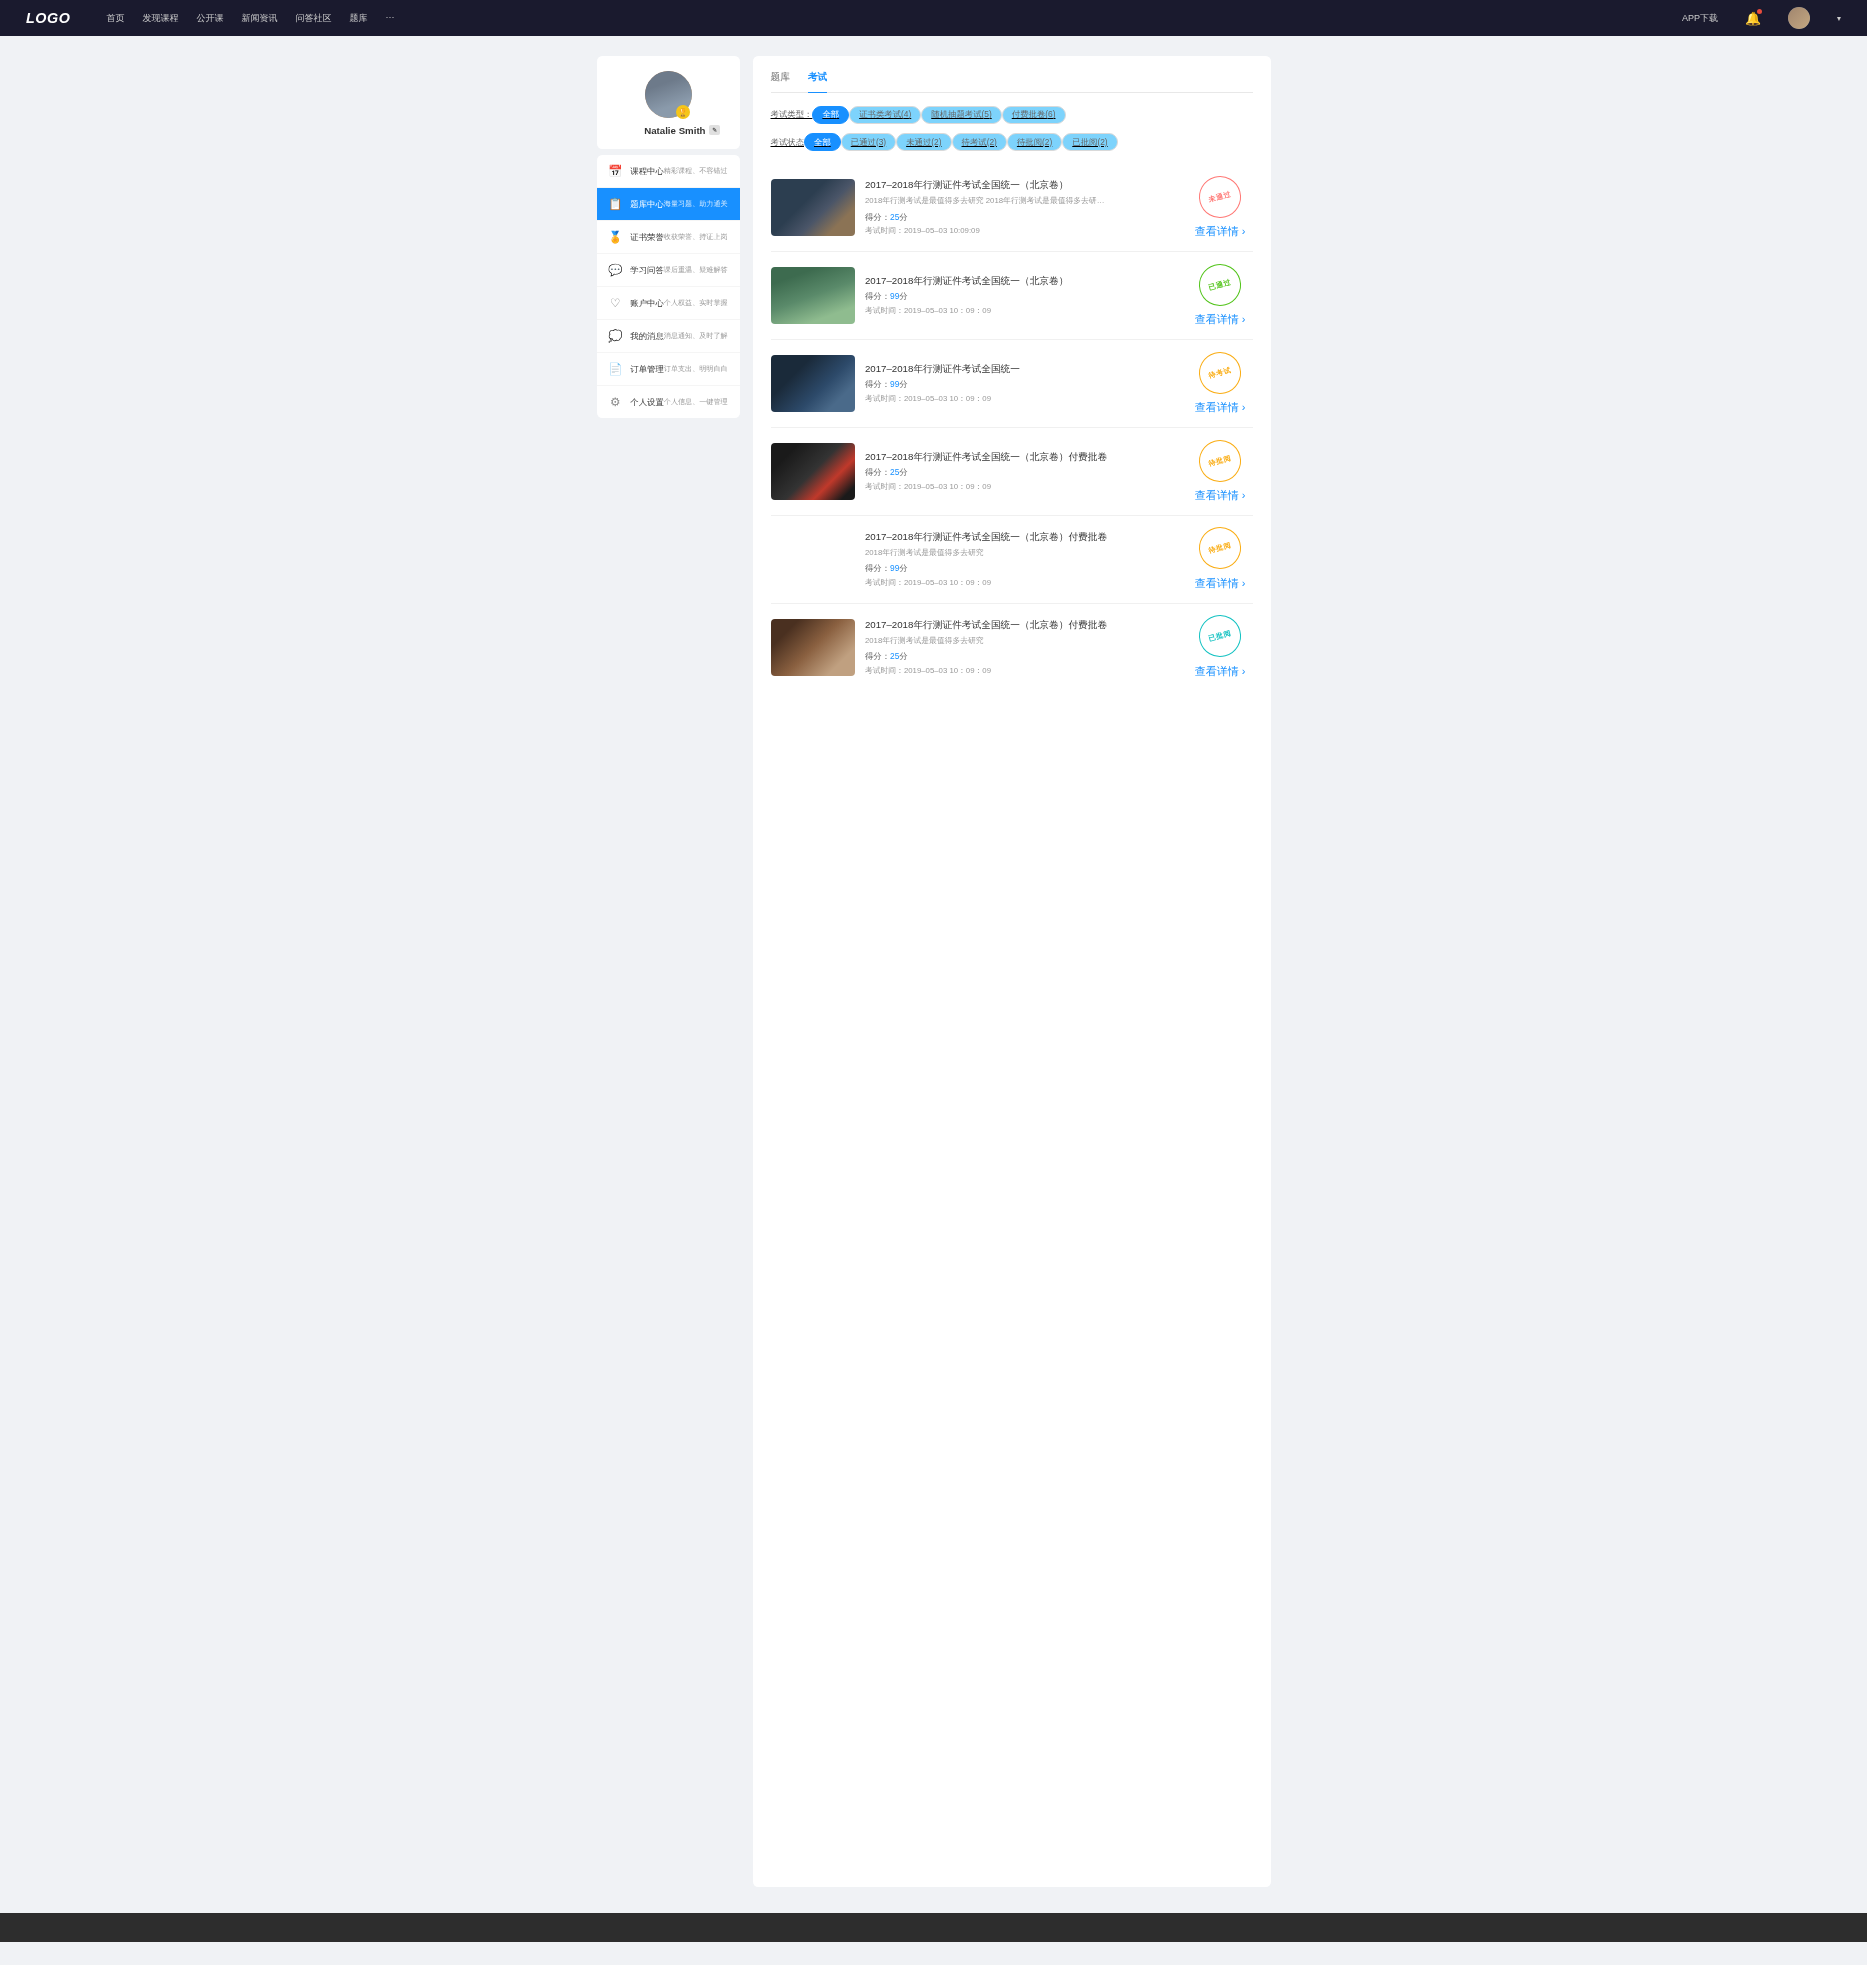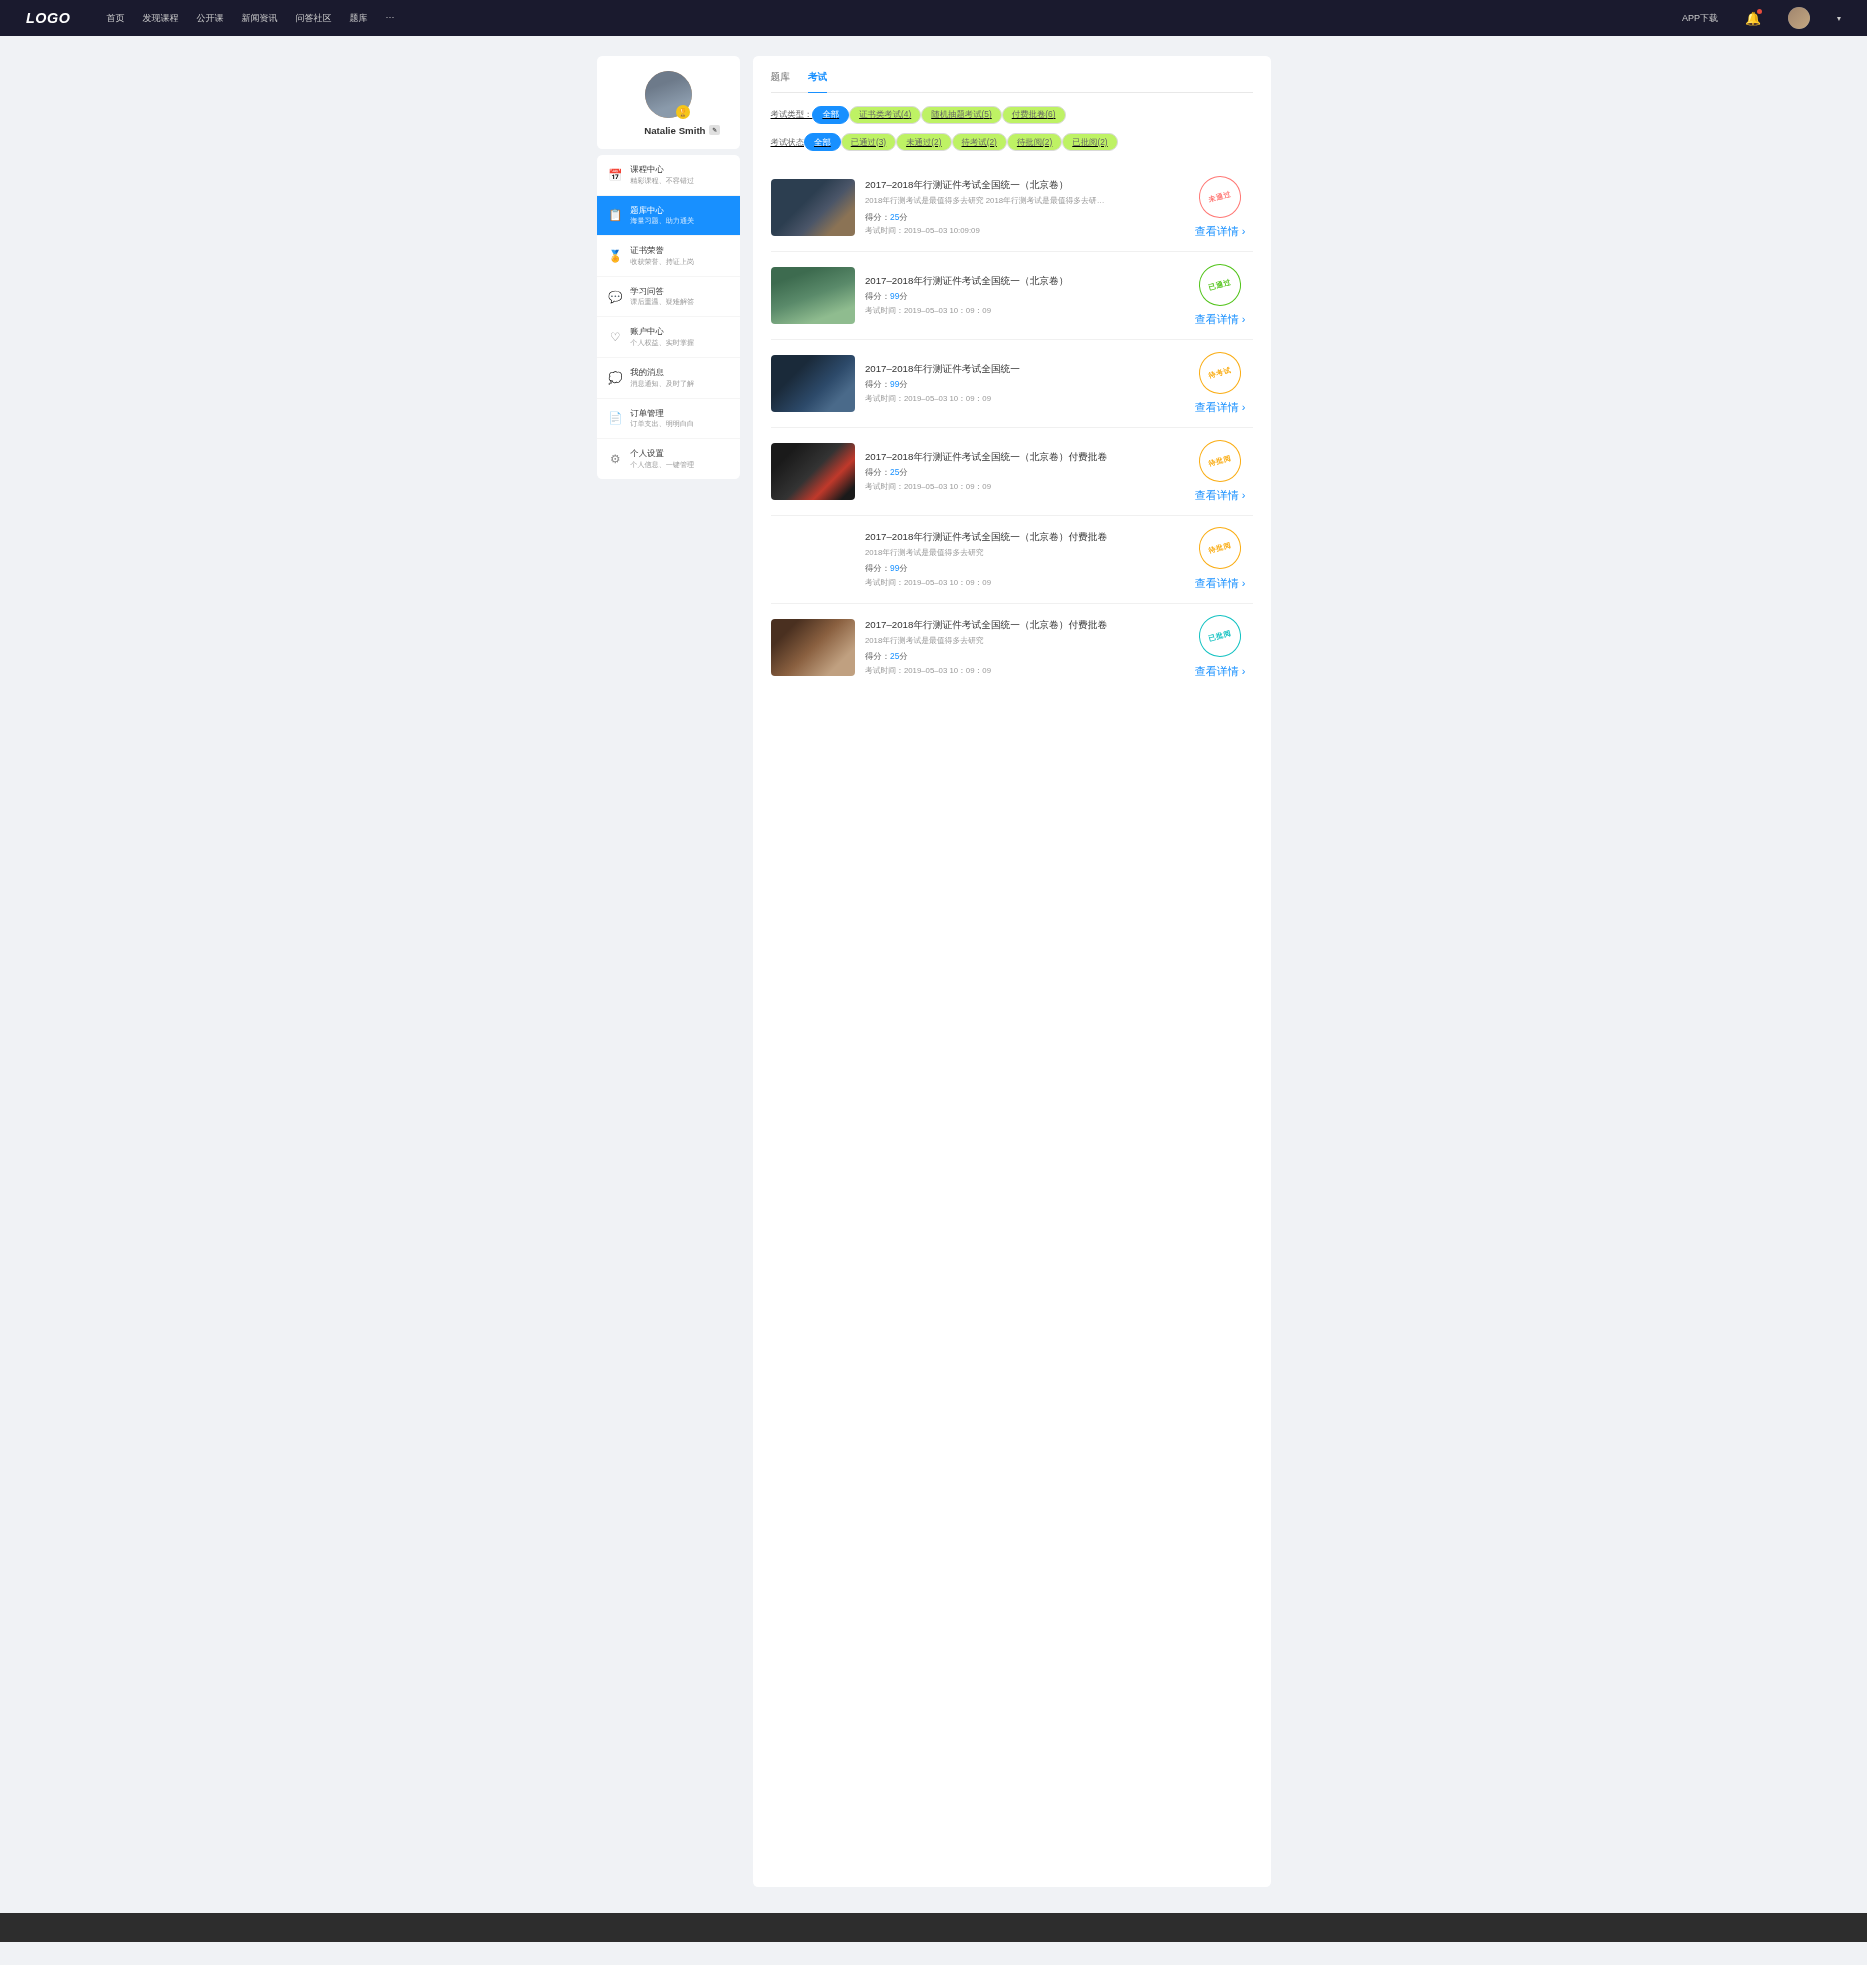--- a/index.html
+++ b/index.html
@@ -162,21 +162,21 @@
     .sidebar-menu-item.active { background: #1890ff; }
     .sidebar-menu-item.active .menu-icon { color: white; }
     .sidebar-menu-item.active .menu-label { color: white; }
     .sidebar-menu-item.active .menu-sublabel { color: rgba(255,255,255,0.8); }
     .menu-icon {
       font-size: 11.7px;
       color: #888;
       width: 14.3px;
       text-align: center;
     }
-    .menu-text { display: flex; flex-direction: column; }
+    .menu-text { display: flex; flex-direction: row; }
     .menu-label { font-size: 8.4px; color: #333; font-weight: 500; }
     .menu-sublabel { font-size: 7.1px; color: #999; margin-top: 0.6px; }
 
     
     .content {
       flex: 1;
       background: white;
       border-radius: 5.2px;
       padding: 15.6px 18px;
       min-height: 389px;
@@ -222,21 +222,21 @@
       color: #666;
       white-space: nowrap;
     }
     .filter-btn {
       padding: 2.6px 9px;
       border-radius: 13px;
       border: 0.6px solid #d9d9d9;
       font-size: 8.4px;
       color: #666;
       cursor: pointer;
-      background: #bef264;
+      background: #7dd3fc;
     }
     .filter-btn.active {
       background: #1890ff;
       color: white;
       border-color: #1890ff;
     }
 
     
     .exam-list { margin-top: 13px; }
     .exam-item {

